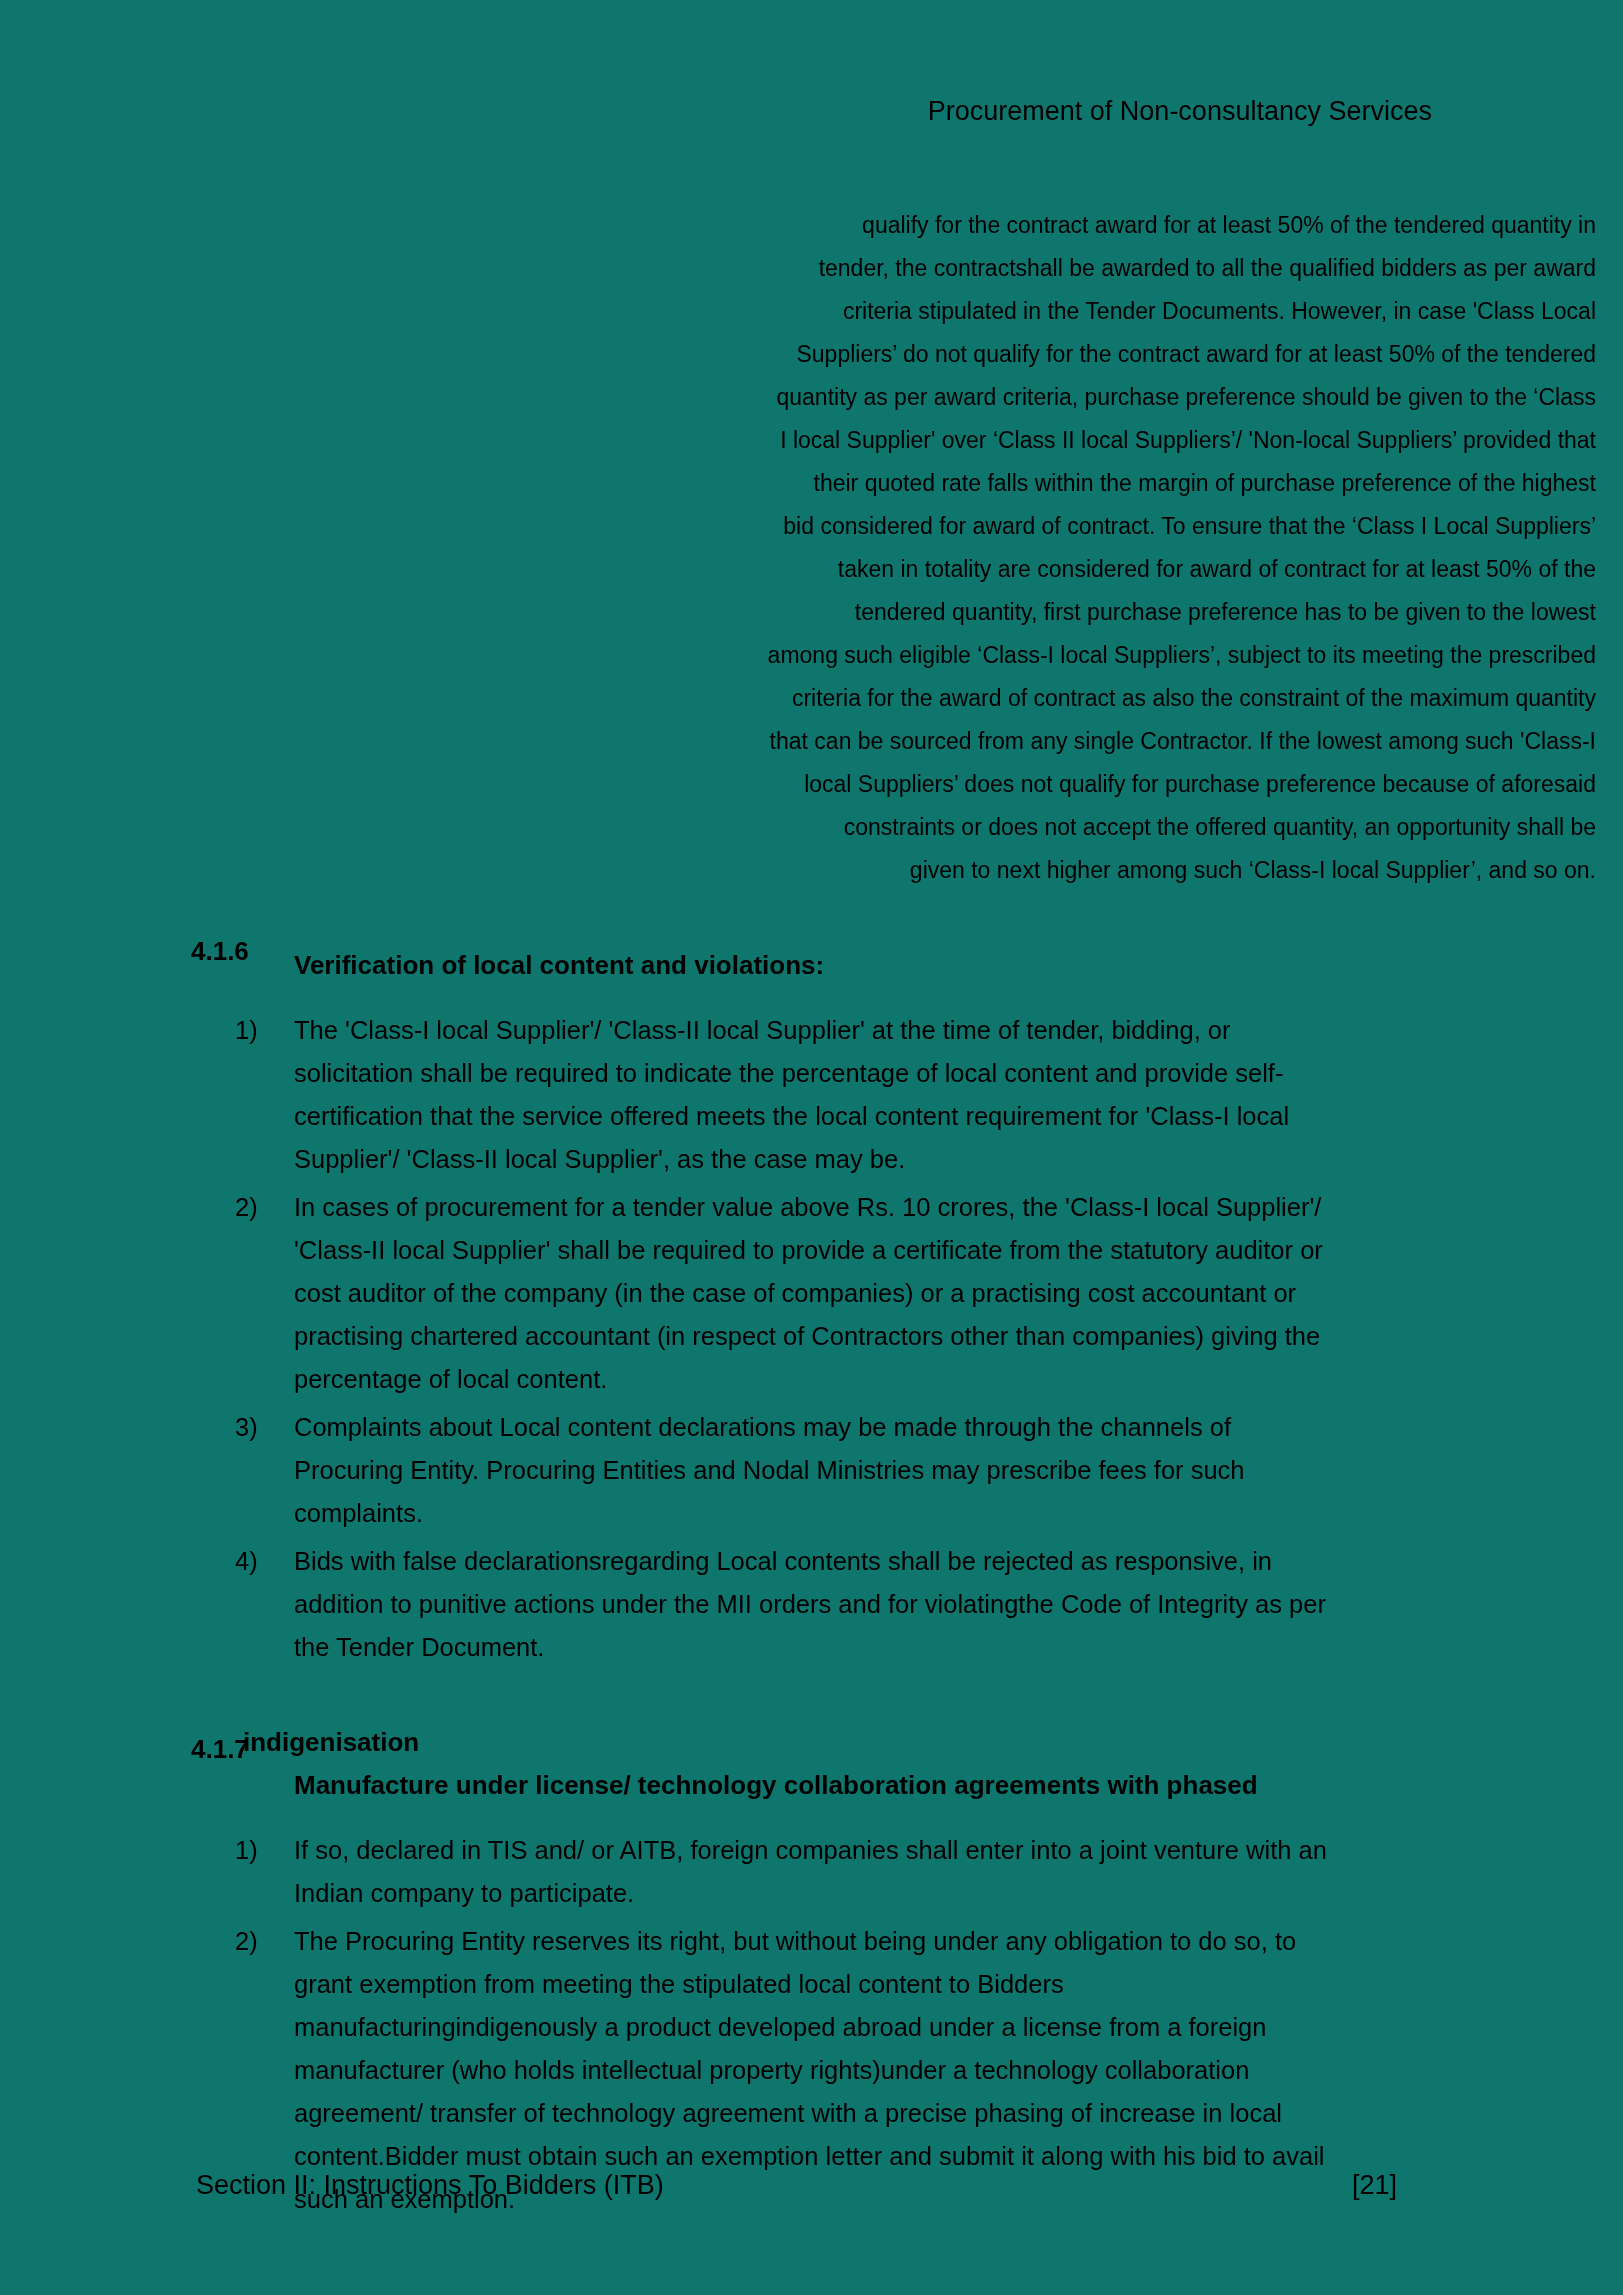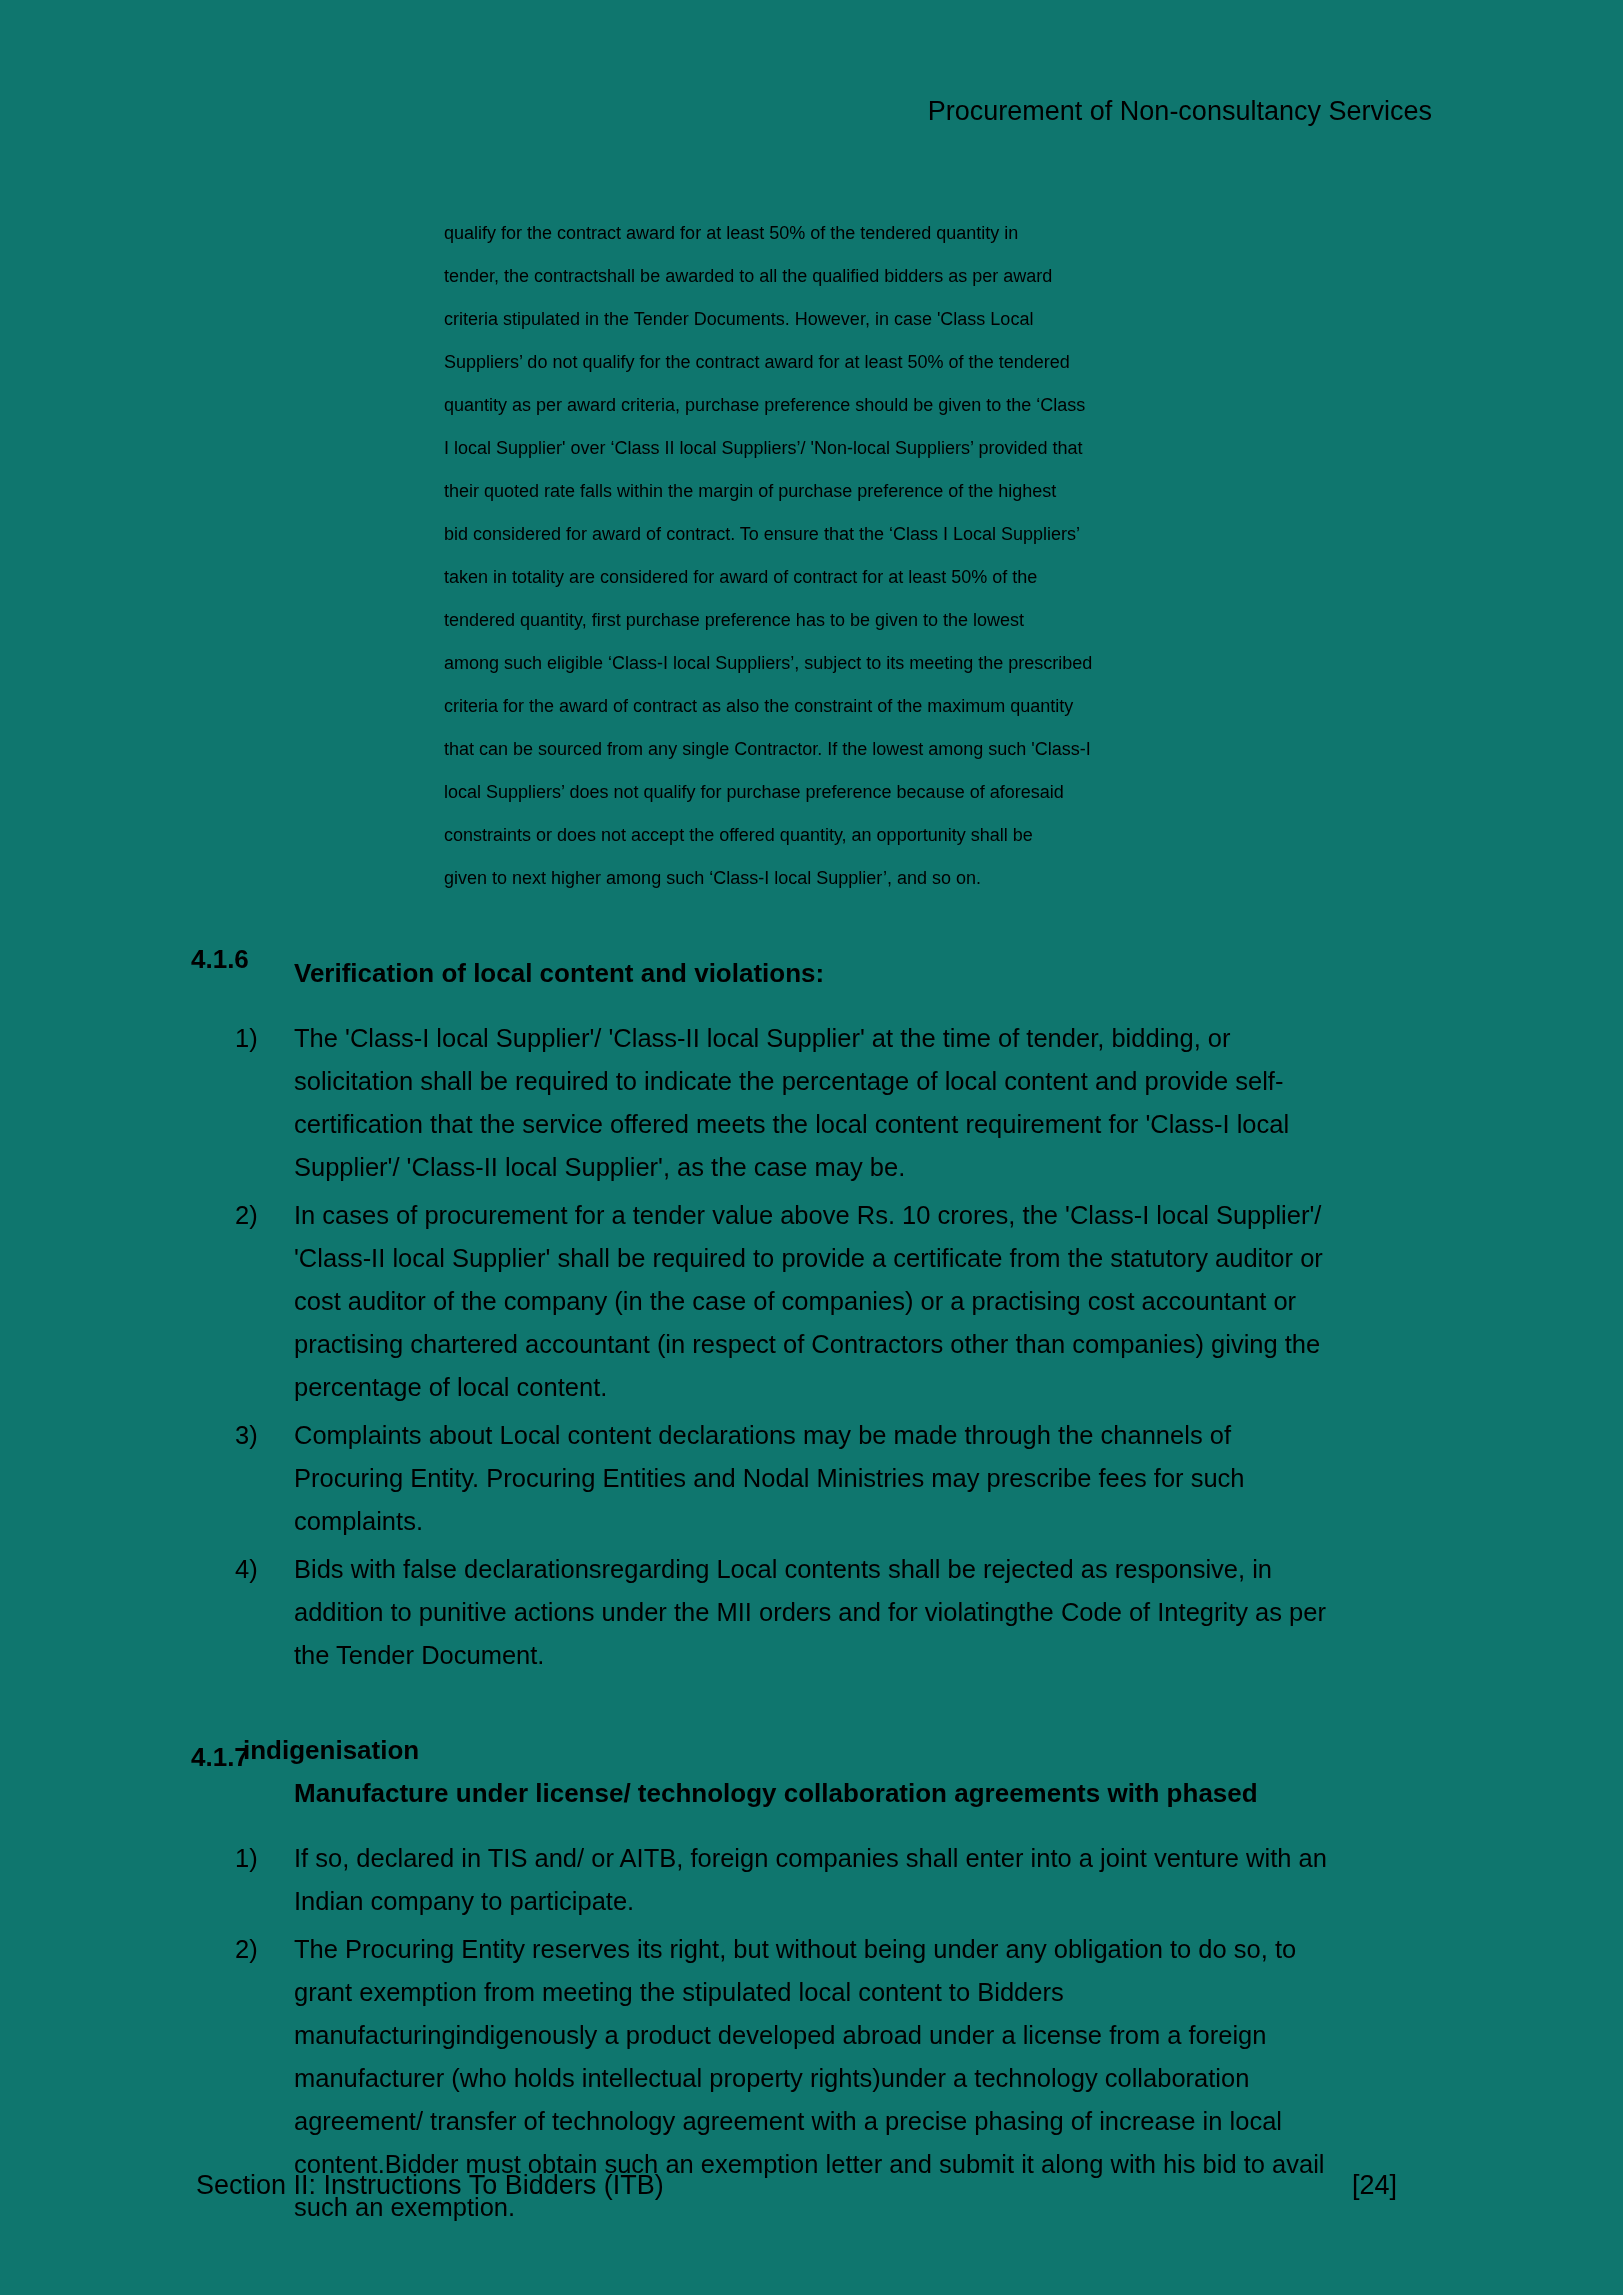--- a/index.html
+++ b/index.html
@@ -19,25 +19,26 @@
     font-size: 27px;
     line-height: 31px;
   }
   .content {
     position: absolute;
     top: 196px;
     left: 191px;
     width: 1374px;
   }
   .intro {
-    margin: 16px 0 0 253px;
+    margin: 8px 0 0 253px;
     width: 1152px;
-    font-size: 18px;
+    font-size: 23px;
     line-height: 43px;
     white-space: pre-line;
+    text-align: right;
   }
   .section-heading {
     display: flex;
     align-items: center;
     font-weight: bold;
     font-size: 26px;
     line-height: 43px;
     margin-top: 23.6px;
   }
   .sec-num { flex: none; width: 103px; }
@@ -152,17 +153,17 @@
 agreement/ transfer of technology agreement with a precise phasing of increase in local
 content.Bidder must obtain such an exemption letter and submit it along with his bid to avail
 such an exemption.</span>
       </div>
     </div>
 
   </div>
 
   <div class="footer">
     <span>Section II: Instructions To Bidders (ITB)</span>
-    <span>[24]</span>
+    <span>[21]</span>
   </div>
 
 </div>
 
 
 </body></html>

